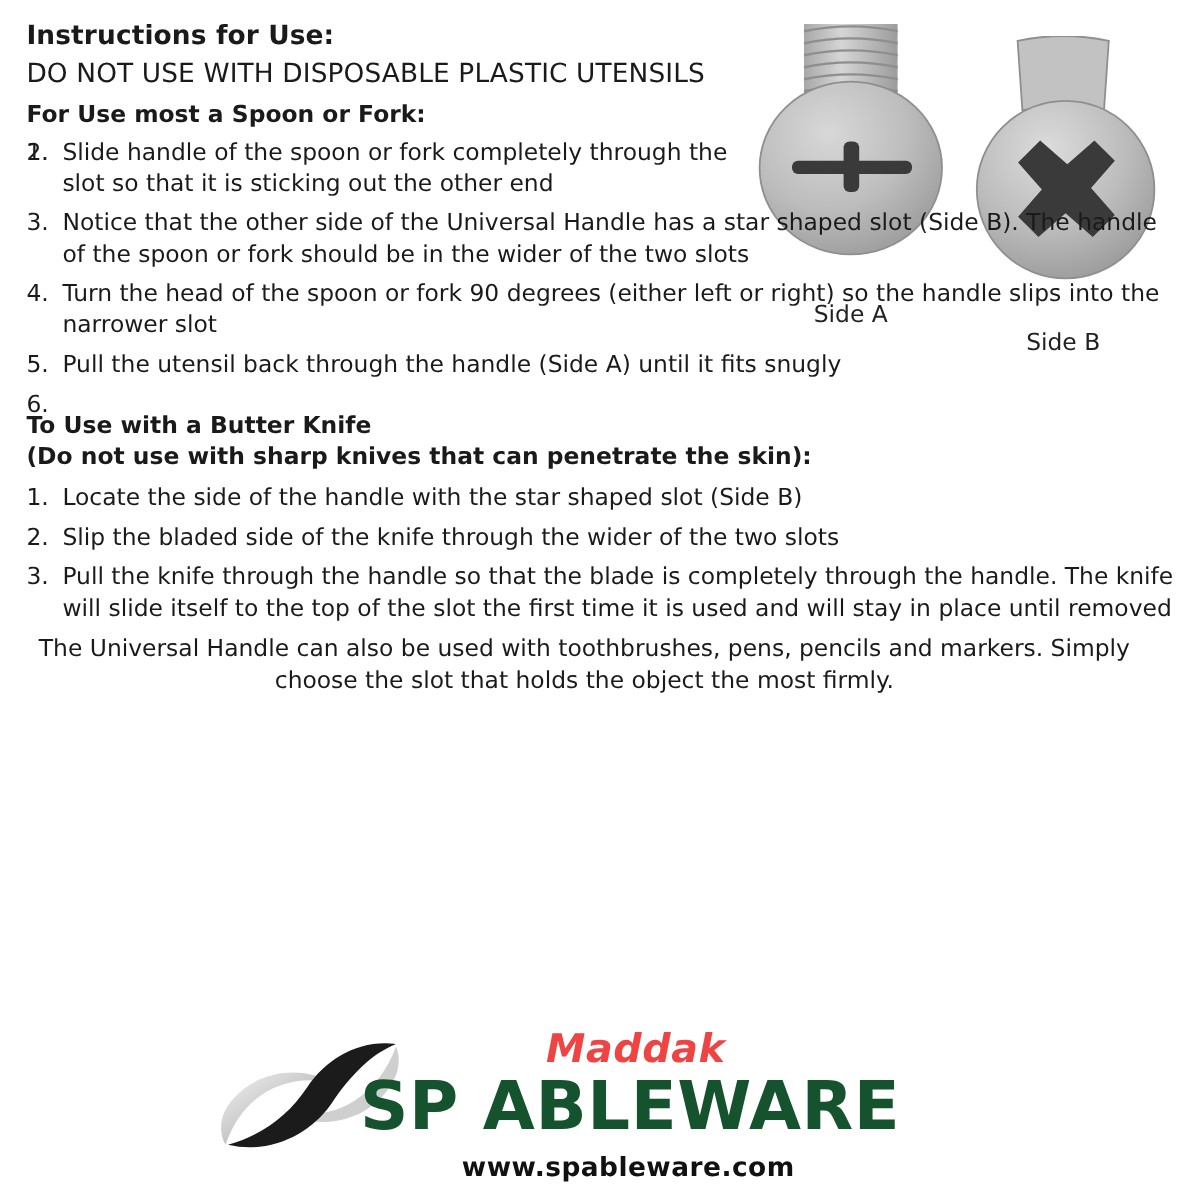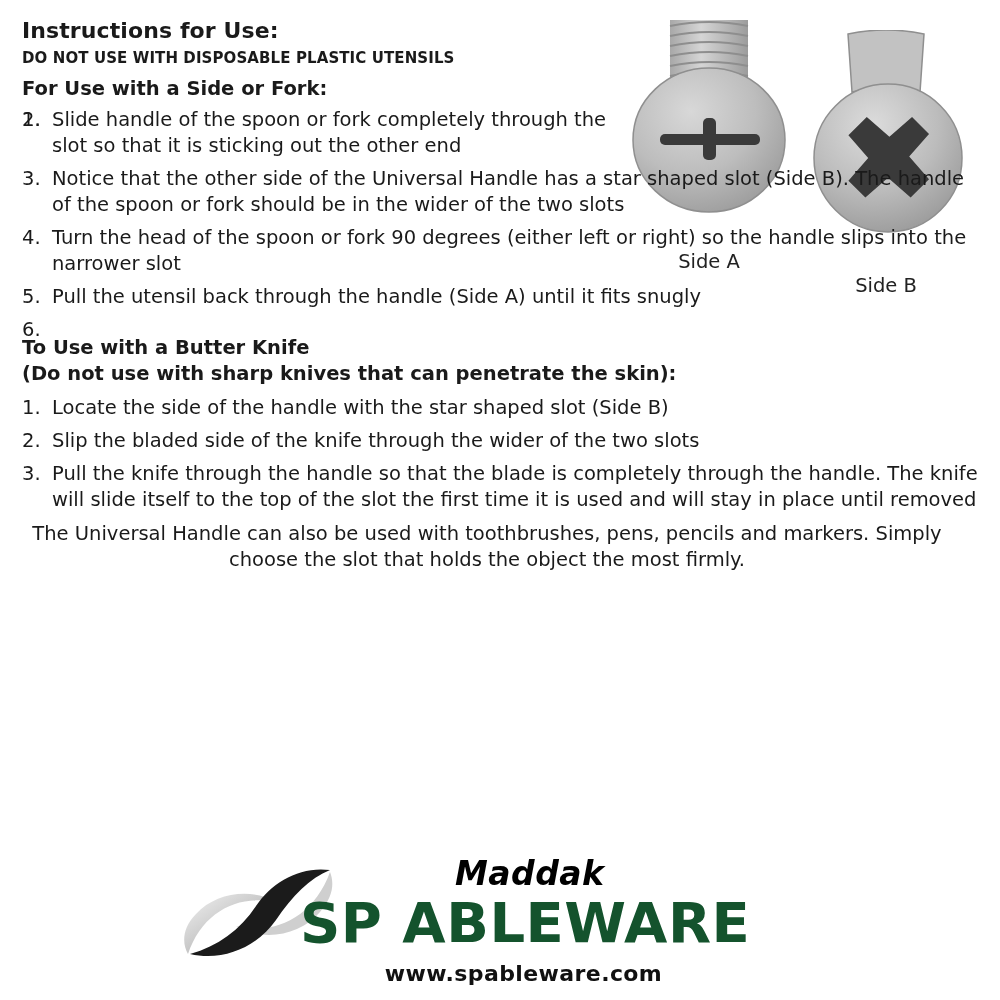--- a/index.html
+++ b/index.html
@@ -25,22 +25,22 @@
 
   
   .h-title {
     font-size: 22px;
     font-weight: bold;
     letter-spacing: 0.1px;
     margin: 4px 0 6px 0;
     line-height: 1.15;
   }
   .h-caps {
-    font-size: 15px;
-    font-weight: bold;
+    font-size: 22px;
+    font-weight: normal;
     margin: 0 0 10px 0;
     letter-spacing: 0.1px;
   }
   .h-sub {
     font-size: 19.5px;
     font-weight: bold;
     margin: 0 0 6px 0;
   }
   .h-sub2 {
     font-size: 19.5px;
@@ -108,21 +108,21 @@
     height: 160px;
   }
   .brand-maddak {
     position: absolute;
     left: 455px;
     top: 22px;
     font-family: "DejaVu Sans", sans-serif;
     font-size: 33px;
     font-style: italic;
     font-weight: bold;
-    color: #000000;
+    color: #ef4444;
     letter-spacing: 0.5px;
   }
   .brand-main {
     position: absolute;
     left: 300px;
     top: 58px;
     font-size: 56px;
     font-weight: bold;
     letter-spacing: 0.5px;
     color: #14532d;
@@ -210,21 +210,21 @@
           <path d="M-12 -46 L12 -46 L14 -16 L44 -14 L44 12 L14 14 L12 44 L-12 44 L-14 14 L-44 12 L-44 -14 L-14 -16 Z" transform="rotate(45)" fill="#3a3a3a"></path>
         </g>
       </svg>
       <div class="cap-label">Side B</div>
     </div>
   </div>
 
   <h1 class="h-title">Instructions for Use:</h1>
   <div class="h-caps">DO NOT USE WITH DISPOSABLE PLASTIC UTENSILS</div>
 
-  <div class="h-sub">For Use with a Side or Fork:</div>
+  <div class="h-sub">For Use most a Spoon or Fork:</div>
 
   <ol class="steps">
     <li class="narrow">
       <span class="num">1.</span>
     </li>
     <li class="narrow">
       <span class="num">2.</span>
       <span>Slide handle of the spoon or fork completely through the slot so that it is sticking out the other end</span>
     </li>
     <li class="wide">

